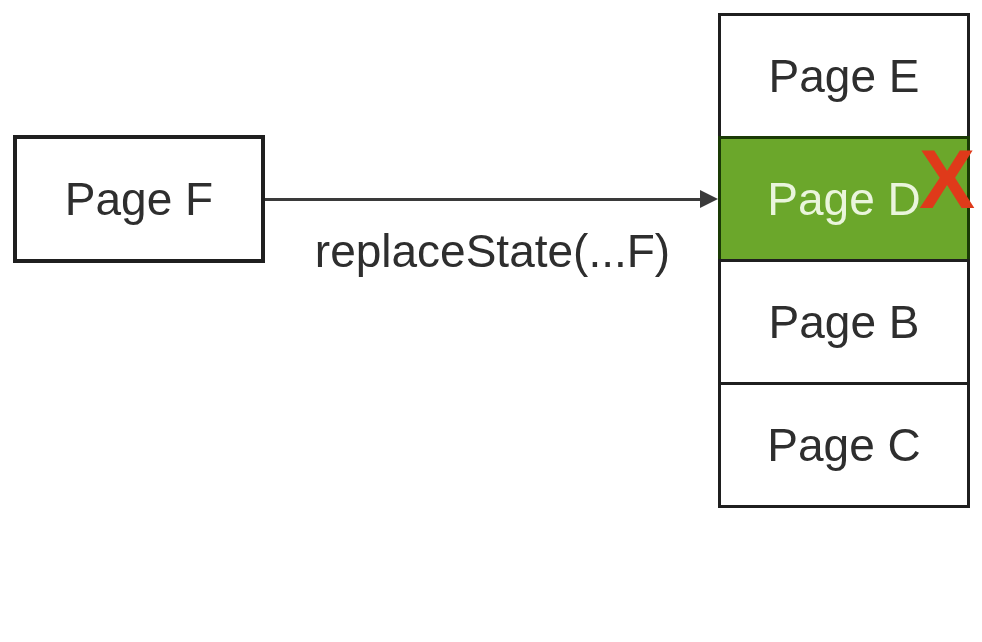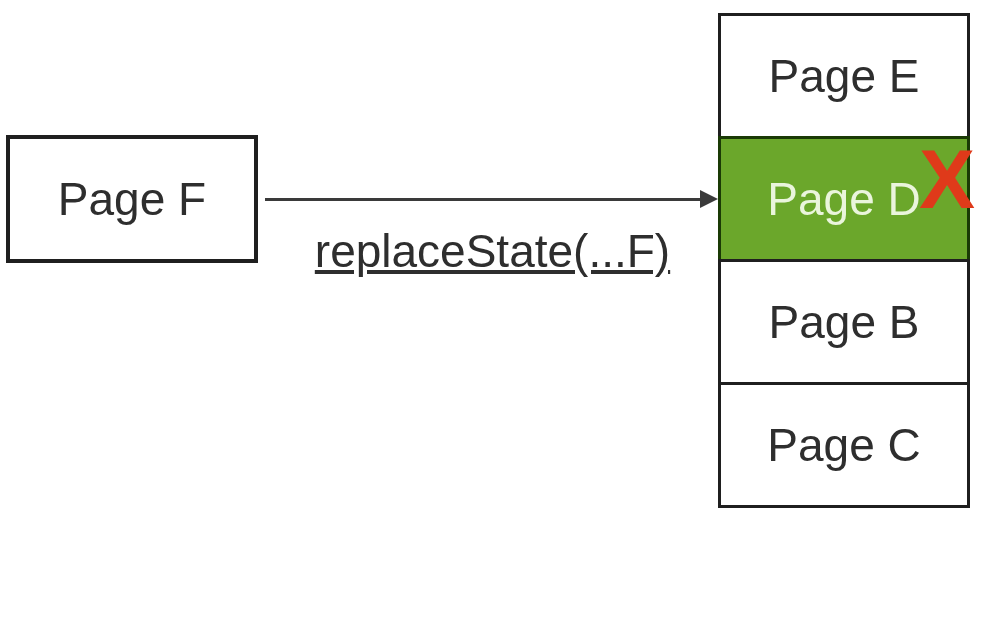--- a/index.html
+++ b/index.html
@@ -30,21 +30,21 @@
     border:4px solid var(--box-border);
     background:var(--box-fill);
     display:flex;
     align-items:center;
     justify-content:center;
     color:var(--text);
     font-size:46px;
     line-height:1;
   }
   .source{
-    left:6px; top:135px; width:252px; height:128px;
+    left:13px; top:135px; width:252px; height:128px;
   }
   .arrow-line{
     position:absolute;
     left:265px; top:198px;
     width:437px; height:3px;
     background:var(--arrow);
   }
   .arrow-head{
     position:absolute;
     left:700px; top:190px;
@@ -55,21 +55,20 @@
   }
   .arrow-label{
     position:absolute;
     left:265px; top:226px;
     width:455px;
     text-align:center;
     color:var(--text);
     font-size:46px;
     line-height:1.1;
     white-space:nowrap;
-    text-decoration:underline;
   }
   .stack{
     position:absolute;
     left:718px; top:13px;
     width:252px;
   }
   .cell{
     position:relative;
     box-sizing:border-box;
     width:252px;

